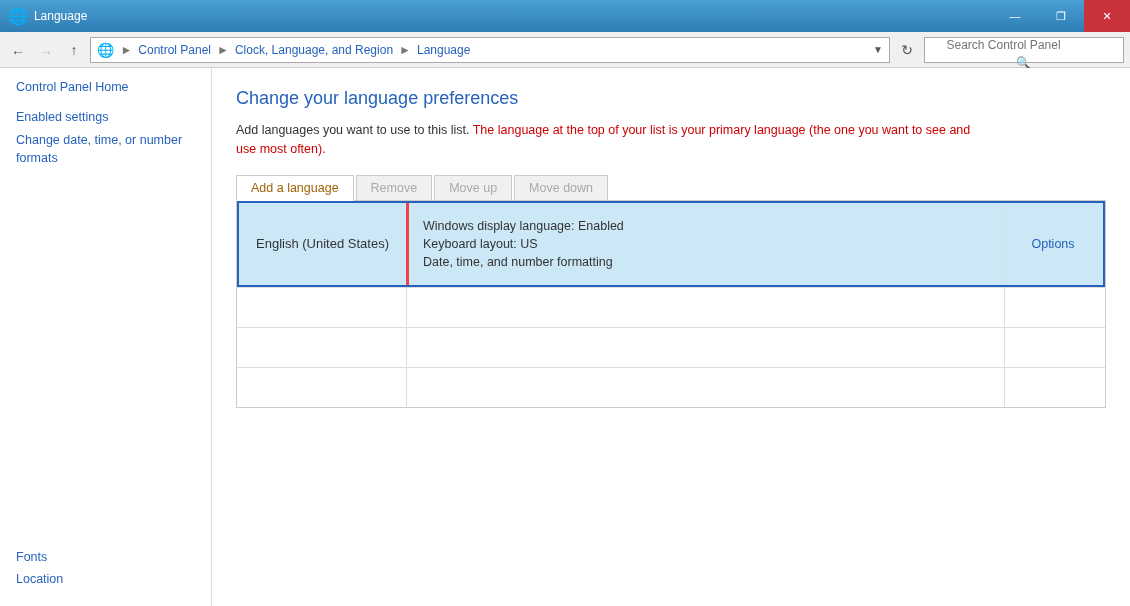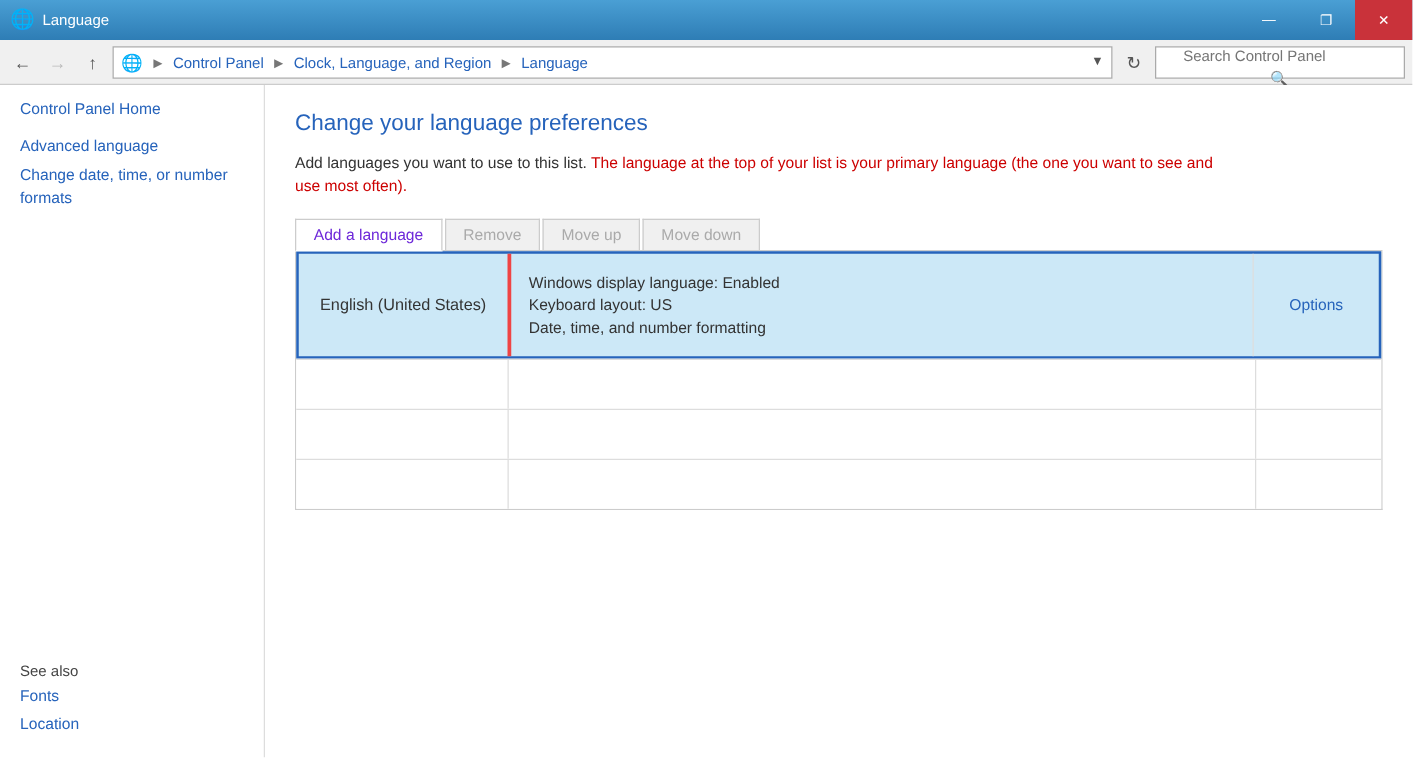--- a/index.html
+++ b/index.html
@@ -185,21 +185,21 @@
       margin-bottom: 0;
       border-bottom: 1px solid #ccc;
       padding-bottom: 0;
     }
     .toolbar-btn {
       padding: 5px 14px;
       font-size: 12.5px;
       background: #f0f0f0;
       border: 1px solid #ccc;
       cursor: pointer;
-      color: #6d28d9;
+      color: #a16207;
       border-bottom: none;
     }
     .toolbar-btn.primary {
       background: #fff;
       border-bottom: 1px solid #fff;
       margin-bottom: -1px;
       z-index: 1;
     }
     .toolbar-btn.disabled { color: #aaa; cursor: default; }
 
@@ -303,25 +303,24 @@
     <input type="text" placeholder="Search Control Panel" style="">
     <span class="search-icon-btn">🔍</span>
   </div>
 </div>
 
 <div class="main-container">
 
   <div class="sidebar">
     <a class="sidebar-link">Control Panel Home</a>
     <div style="margin-top:8px;"></div>
-    <a class="sidebar-link">Advanced language</a>
+    <a class="sidebar-link">Enabled settings</a>
     <a class="sidebar-link" style="line-height:1.4;">Change date, time, or number formats</a>
 
     <div style="flex:1;"></div>
-    <div class="sidebar-section-title">See also</div>
     <a class="sidebar-link">Fonts</a>
     <a class="sidebar-link">Location</a>
   </div>
 
   <div class="content">
     <div class="content-title">Change your language preferences</div>
     <div class="content-desc">
       <span>Add languages you want to use to this list. </span><span class="highlight">The language at the top of your list is your primary language (the one you want to see and use most often).</span>
     </div>
 

